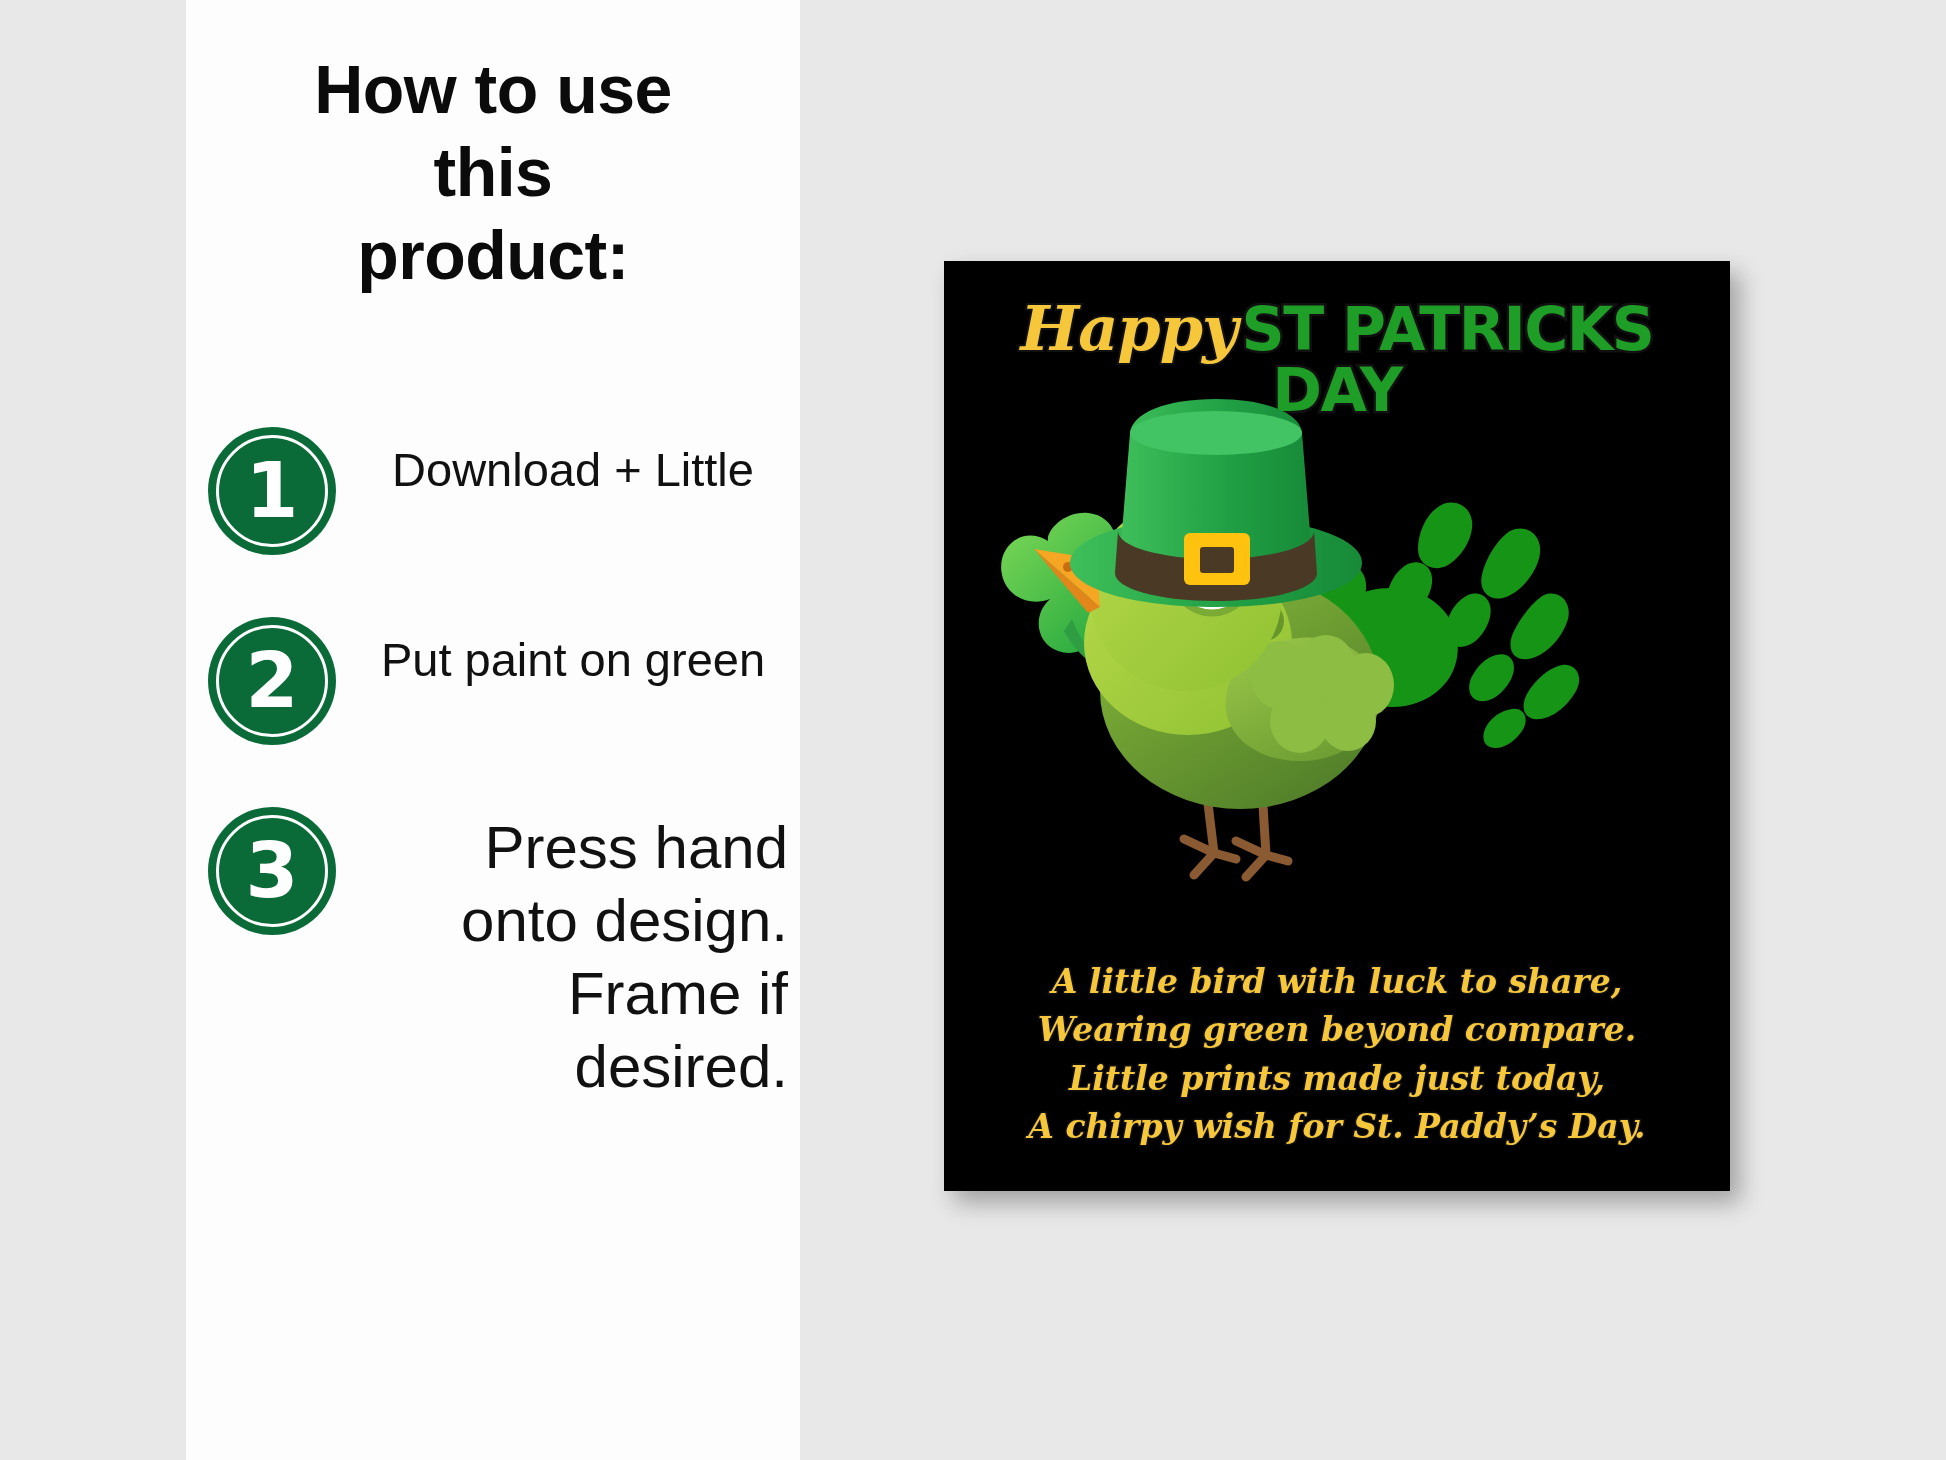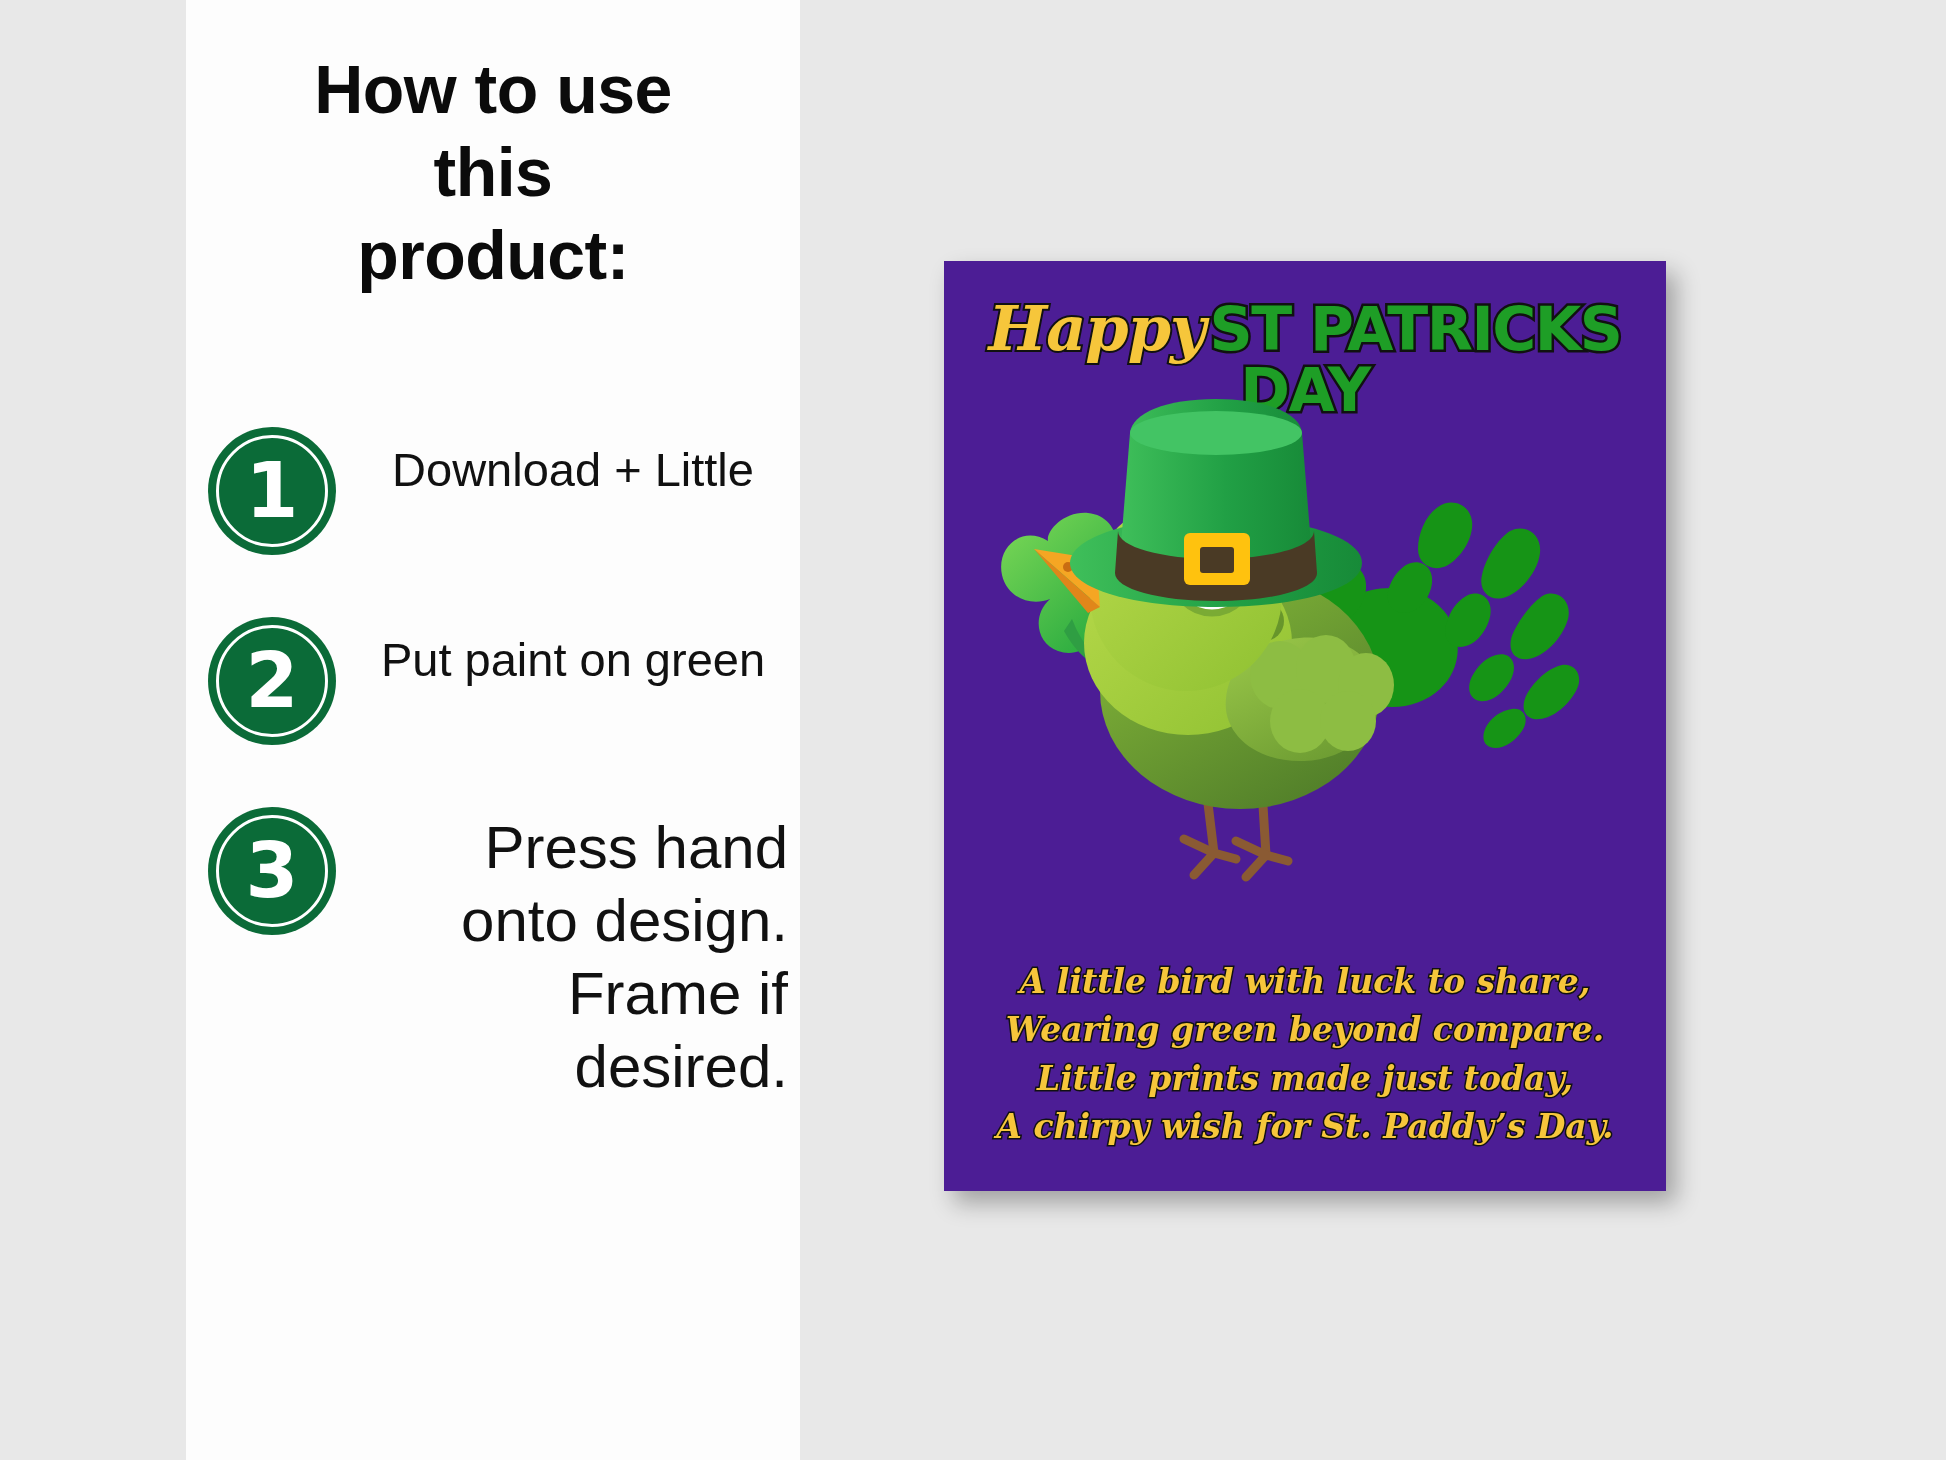--- a/index.html
+++ b/index.html
@@ -91,23 +91,23 @@
     padding-right: 12px;
     padding-top: 14px;
   }
   .step-row.wide .step-text { font-size: 60px; padding-top: 4px; text-align: right; }
 
   
   #poster-card {
     position: absolute;
     left: 944px;
     top: 261px;
-    width: 722px;
+    width: 786px;
     height: 930px;
-    background: #4c1d95;
+    background: #000000;
     box-shadow: 10px 12px 22px rgba(0,0,0,0.30);
     overflow: hidden;
   }
 
   #poster-heading {
     position: absolute;
     top: 36px;
     left: 0;
     width: 100%;
     text-align: center;

